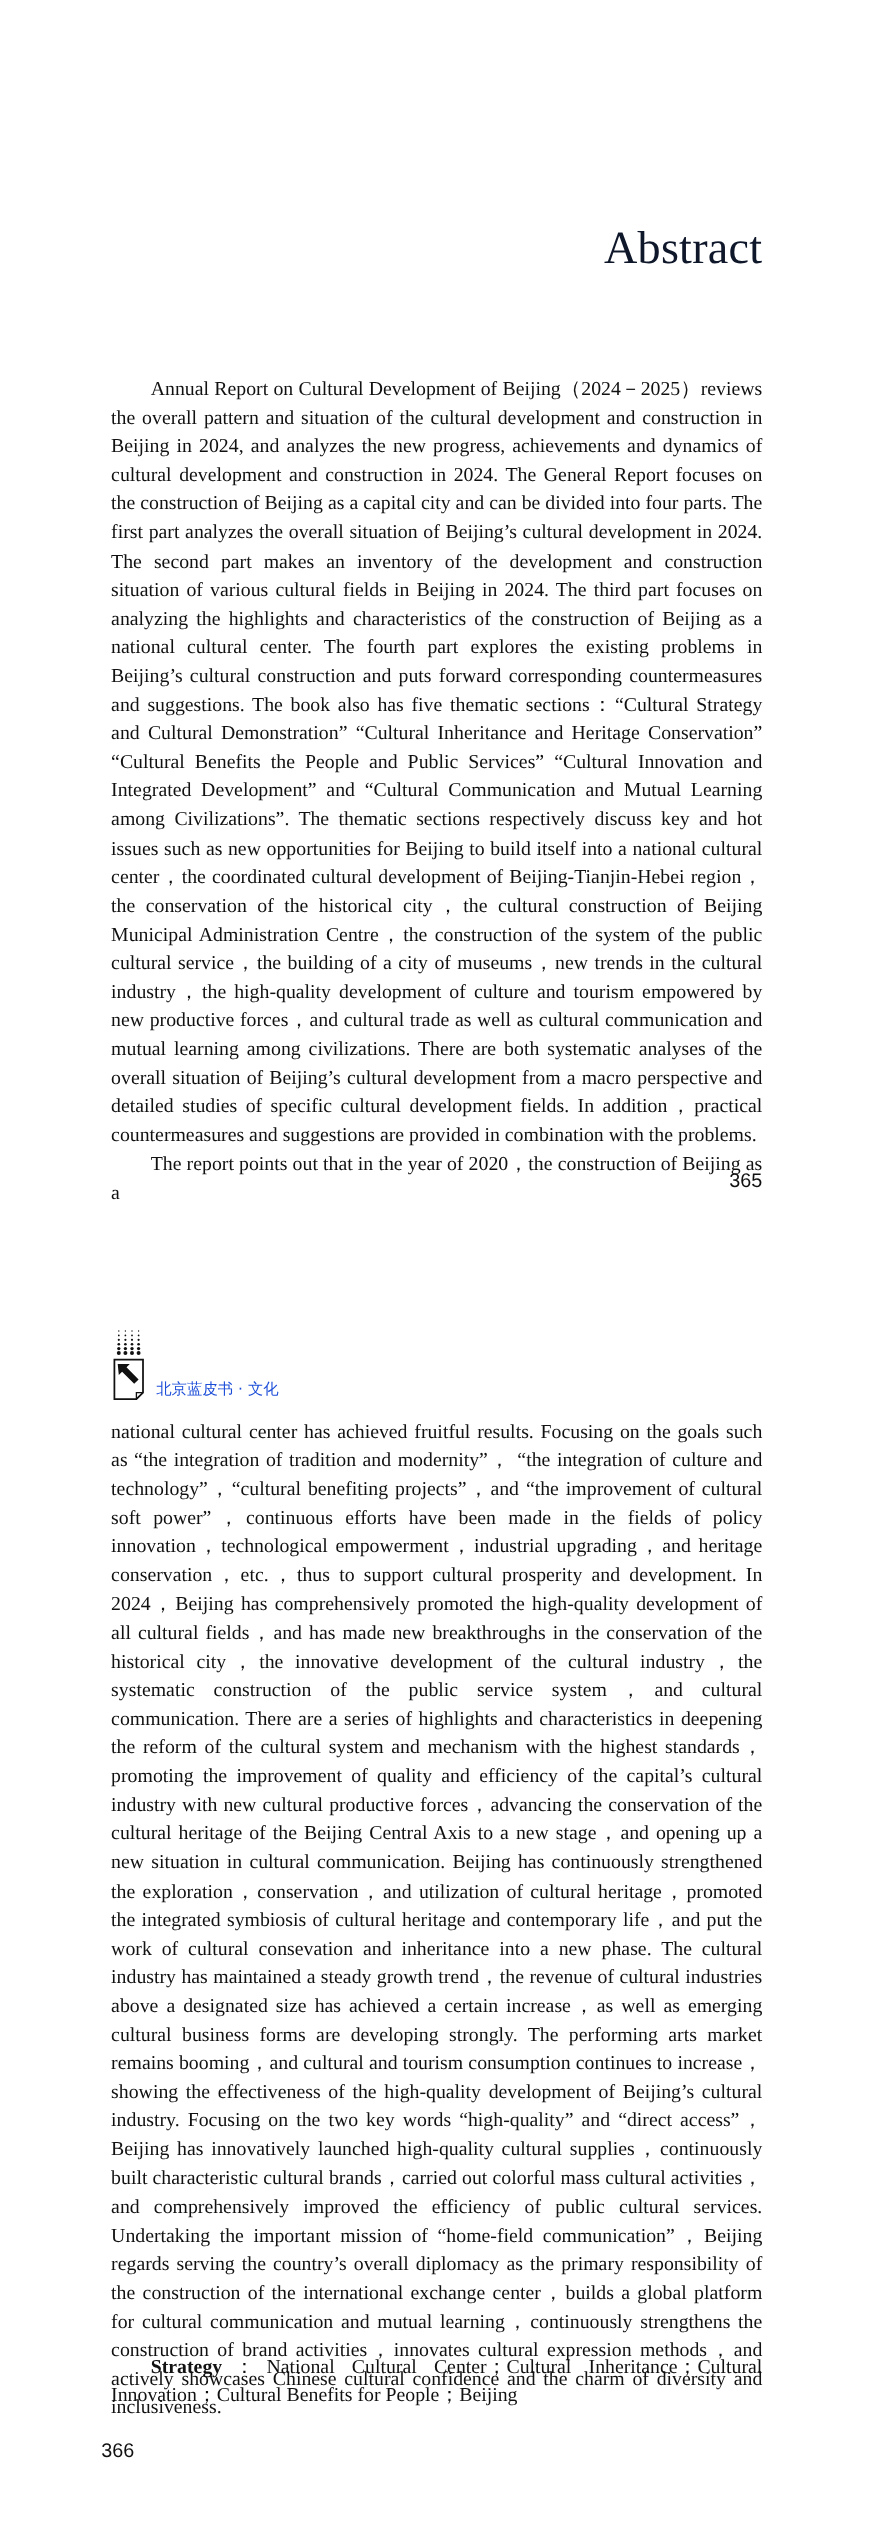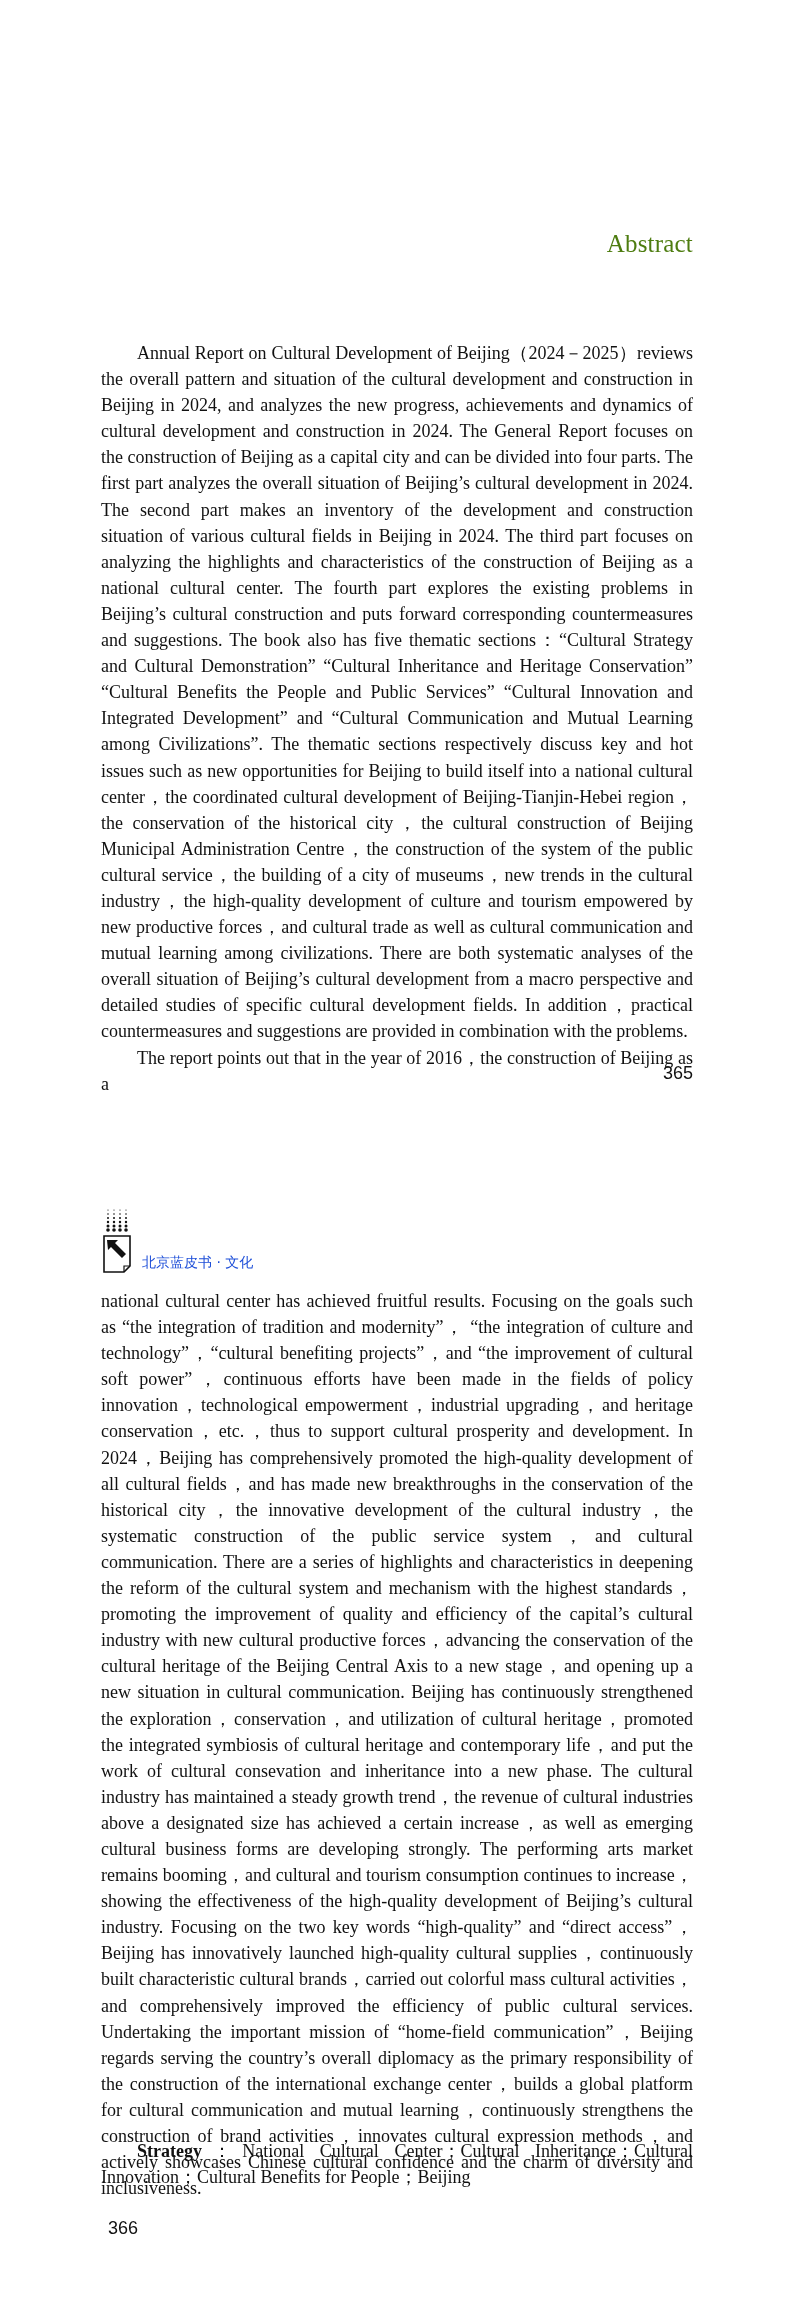--- a/index.html
+++ b/index.html
@@ -1,35 +1,35 @@
 <!DOCTYPE html>
 <html><head>
 <meta charset="utf-8">
 <style>
   html, body { margin:0; padding:0; background:#ffffff; }
   body { width:800px; height:2305px; position:relative; overflow:hidden; font-family:"Liberation Serif","DejaVu Serif",serif; color:#111; }
-  .title { position:absolute; top:230px; right:107px; font-size:25px; font-family:"Liberation Serif",serif; color:#4d7c0f; letter-spacing:0.2px; }
+  .title { position:absolute; top:202px; right:107px; font-size:42px; font-family:"Liberation Serif",serif; color:#0f172a; letter-spacing:0.2px; }
   .block { position:absolute; left:101px; width:592px; font-size:18px; line-height:26.1px; text-align:justify; }
   .p { margin:0; text-indent:36px; }
   .p.noindent { text-indent:0; }
   .pagenum { position:absolute; font-family:"Liberation Sans","DejaVu Sans",sans-serif; font-size:18px; color:#111; }
   .header-row { position:absolute; left:102px; top:1208px; height:70px; width:300px; }
   .logo { position:absolute; left:0; top:0; width:40px; height:70px; }
   .series { position:absolute; left:40px; top:46px; font-family:"DejaVu Sans",sans-serif; font-size:14px; color:#1d4ed8; white-space:nowrap; }
   .kw-label { font-weight:bold; }
 </style>
 </head>
 <body>
 
 <div>
   <div class="title">Abstract</div>
 
   <div class="block" style="top:340px;">
     <p class="p">Annual Report on Cultural Development of Beijing（2024－2025）reviews the overall pattern and situation of the cultural development and construction in Beijing in 2024, and analyzes the new progress, achievements and dynamics of cultural development and construction in 2024.  The General Report focuses on the construction of Beijing as a capital city and can be divided into four parts. The first part analyzes the overall situation of Beijing’s cultural development in 2024. The second part makes an inventory of the development and construction situation of various cultural fields in Beijing in 2024. The third part focuses on analyzing the highlights and characteristics of the construction of Beijing as a national cultural center. The fourth part explores the existing problems in Beijing’s cultural construction and puts forward corresponding countermeasures and suggestions.  The book also has five thematic sections：“Cultural Strategy and Cultural Demonstration” “Cultural Inheritance and Heritage Conservation” “Cultural Benefits the People and Public Services” “Cultural Innovation and Integrated Development” and “Cultural Communication and Mutual Learning among Civilizations”.  The thematic sections respectively discuss key and hot issues such as new opportunities for Beijing to build itself into a national cultural center，the coordinated cultural development of Beijing-Tianjin-Hebei region，the conservation of the historical city，the cultural construction of Beijing Municipal Administration Centre，the construction of the system of the public cultural service，the building of a city of museums，new trends in the cultural industry，the high-quality development of culture and tourism empowered by new productive forces，and cultural trade as well as cultural communication and mutual learning among civilizations. There are both systematic analyses of the overall situation of Beijing’s cultural development from a macro perspective and detailed studies of specific cultural development fields. In addition，practical countermeasures and suggestions are provided in combination with the problems.</p>
-    <p class="p" style="text-align:justify; text-align-last:justify;">The report points out that in the year of 2016，the construction of Beijing as a</p>
+    <p class="p" style="text-align:justify; text-align-last:justify;">The report points out that in the year of 2020，the construction of Beijing as a</p>
   </div>
 
   <div class="pagenum" style="top:1063px; right:107px;text-align:center;">365</div>
 </div>
 
 <div>
   <div class="header-row">
     <svg class="logo" viewBox="0 0 40 70" width="40" height="70">
 
       <g fill="#111">
@@ -68,14 +68,14 @@
   </div>
 
   <div class="block" style="top:1288px;">
     <p class="p noindent">national cultural center has achieved fruitful results. Focusing on the goals such as “the integration of tradition and modernity”， “the integration of culture and technology”，“cultural benefiting projects”，and “the improvement of cultural soft power”，continuous efforts have been made in the fields of policy innovation，technological empowerment，industrial upgrading，and heritage conservation，etc.，thus to support cultural prosperity and development. In 2024，Beijing has comprehensively promoted the high-quality development of all cultural fields，and has made new breakthroughs in the conservation of the historical city，the innovative development of the cultural industry，the systematic construction of the public service system，and cultural communication. There are a series of highlights and characteristics in deepening the reform of the cultural system and mechanism with the highest standards，promoting the improvement of quality and efficiency of the capital’s cultural industry with new cultural productive forces，advancing the conservation of the cultural heritage of the Beijing Central Axis to a new stage，and opening up a new situation in cultural communication. Beijing has continuously strengthened the exploration，conservation，and utilization of cultural heritage，promoted the integrated symbiosis of cultural heritage and contemporary life，and put the work of cultural consevation and inheritance into a new phase. The cultural industry has maintained a steady growth trend，the revenue of cultural industries above a designated size has achieved a certain increase，as well as emerging cultural business forms are developing strongly. The performing arts market remains booming，and cultural and tourism consumption continues to increase，showing the effectiveness of the high-quality development of Beijing’s cultural industry. Focusing on the two key words “high-quality” and “direct access”，Beijing has innovatively launched high-quality cultural supplies，continuously built characteristic cultural brands，carried out colorful mass cultural activities，and comprehensively improved the efficiency of public cultural services.  Undertaking the important mission of “home-field communication”，Beijing regards serving the country’s overall diplomacy as the primary responsibility of the construction of the international exchange center，builds a global platform for cultural communication and mutual learning，continuously strengthens the construction of brand activities，innovates cultural expression methods，and actively showcases Chinese cultural confidence and the charm of diversity and inclusiveness.</p>
   </div>
 
   <div class="block" style="top:2138px;">
     <p class="p"><span class="kw-label">Strategy</span><span>：</span><span>National Cultural Center；Cultural Inheritance；Cultural Innovation；Cultural Benefits for People；Beijing</span></p>
   </div>
 
-  <div class="pagenum" style="top:2218px; left:108px;text-align:right;">366</div>
+  <div class="pagenum" style="top:2218px; left:92px;text-align:right;">366</div>
 </div>
 
 </body></html>

